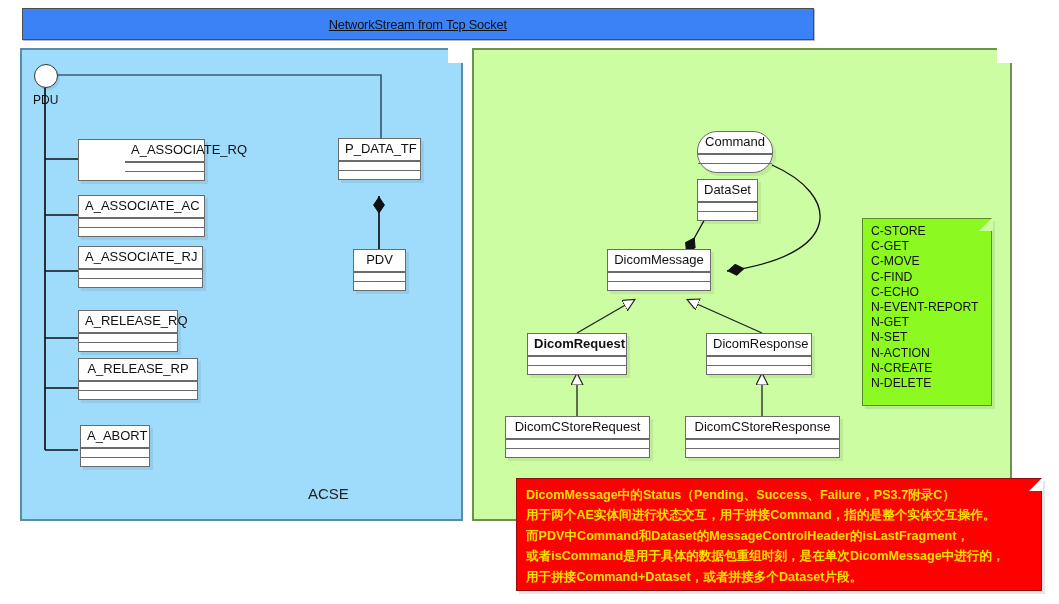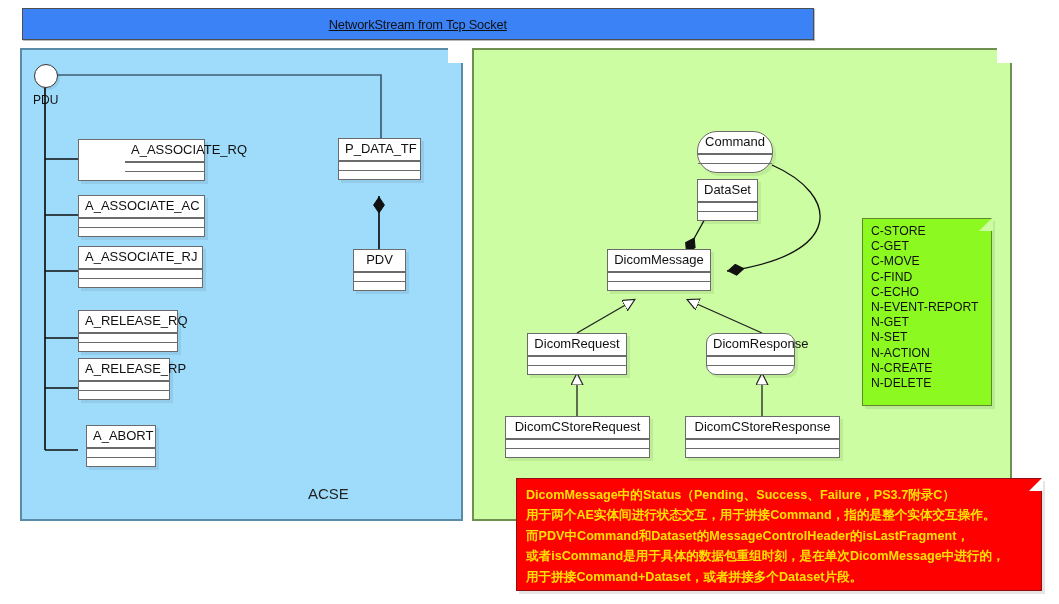--- a/index.html
+++ b/index.html
@@ -188,29 +188,29 @@
   </div>
 
   <div class="cls" style="left:78px;top:310px;width:100px;height:42px;">
     <div class="name">A_RELEASE_RQ</div>
     <div class="sep"></div>
     <div class="comp"></div>
     <div class="sep"></div>
     <div class="comp"></div>
   </div>
 
-  <div class="cls" style="left:78px;top:358px;width:92px;height:42px;">
+  <div class="cls" style="left:78px;top:358px;width:120px;height:42px;">
     <div class="name">A_RELEASE_RP</div>
     <div class="sep"></div>
     <div class="comp"></div>
     <div class="sep"></div>
     <div class="comp"></div>
   </div>
 
-  <div class="cls" style="left:86px;top:425px;width:70px;height:42px;">
+  <div class="cls" style="left:80px;top:425px;width:70px;height:42px;">
     <div class="name">A_ABORT</div>
     <div class="sep"></div>
     <div class="comp"></div>
     <div class="sep"></div>
     <div class="comp"></div>
   </div>
 
   <div class="cls" style="left:338px;top:138px;width:83px;height:42px;">
     <div class="name">P_DATA_TF</div>
     <div class="sep"></div>
@@ -244,29 +244,29 @@
   </div>
 
   <div class="cls" style="left:607px;top:249px;width:104px;height:42px;">
     <div class="name">DicomMessage</div>
     <div class="sep"></div>
     <div class="comp"></div>
     <div class="sep"></div>
     <div class="comp"></div>
   </div>
 
-  <div class="cls" style="left:527px;top:333px;width:100px;height:42px;">
+  <div class="cls" style="left:527px;top:333px;width:100px;height:42px;font-weight:bold;">
     <div class="name">DicomRequest</div>
     <div class="sep"></div>
     <div class="comp"></div>
     <div class="sep"></div>
     <div class="comp"></div>
   </div>
 
-  <div class="cls" style="left:706px;top:333px;width:89px;height:42px;border-radius:10px;">
+  <div class="cls" style="left:706px;top:333px;width:106px;height:42px;">
     <div class="name">DicomResponse</div>
     <div class="sep"></div>
     <div class="comp"></div>
     <div class="sep"></div>
     <div class="comp"></div>
   </div>
 
   <div class="cls" style="left:505px;top:416px;width:145px;height:42px;">
     <div class="name">DicomCStoreRequest</div>
     <div class="sep"></div>

